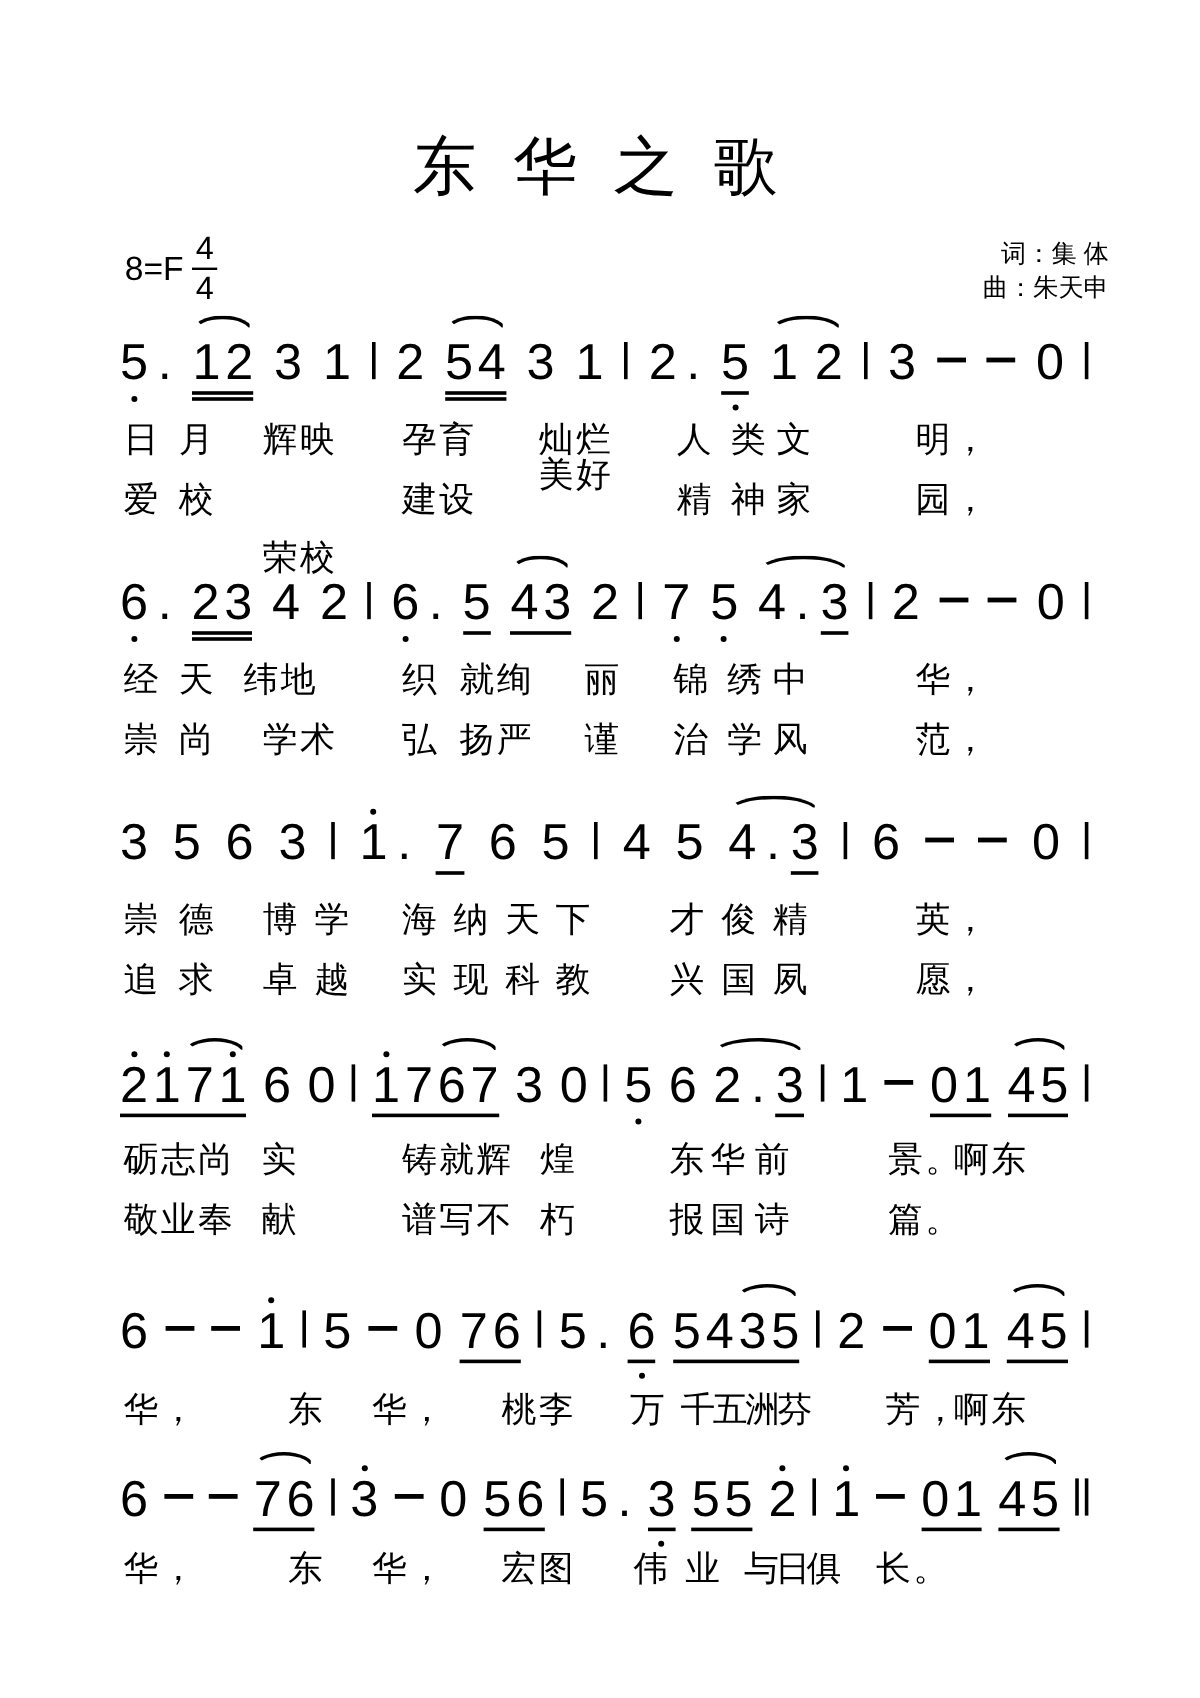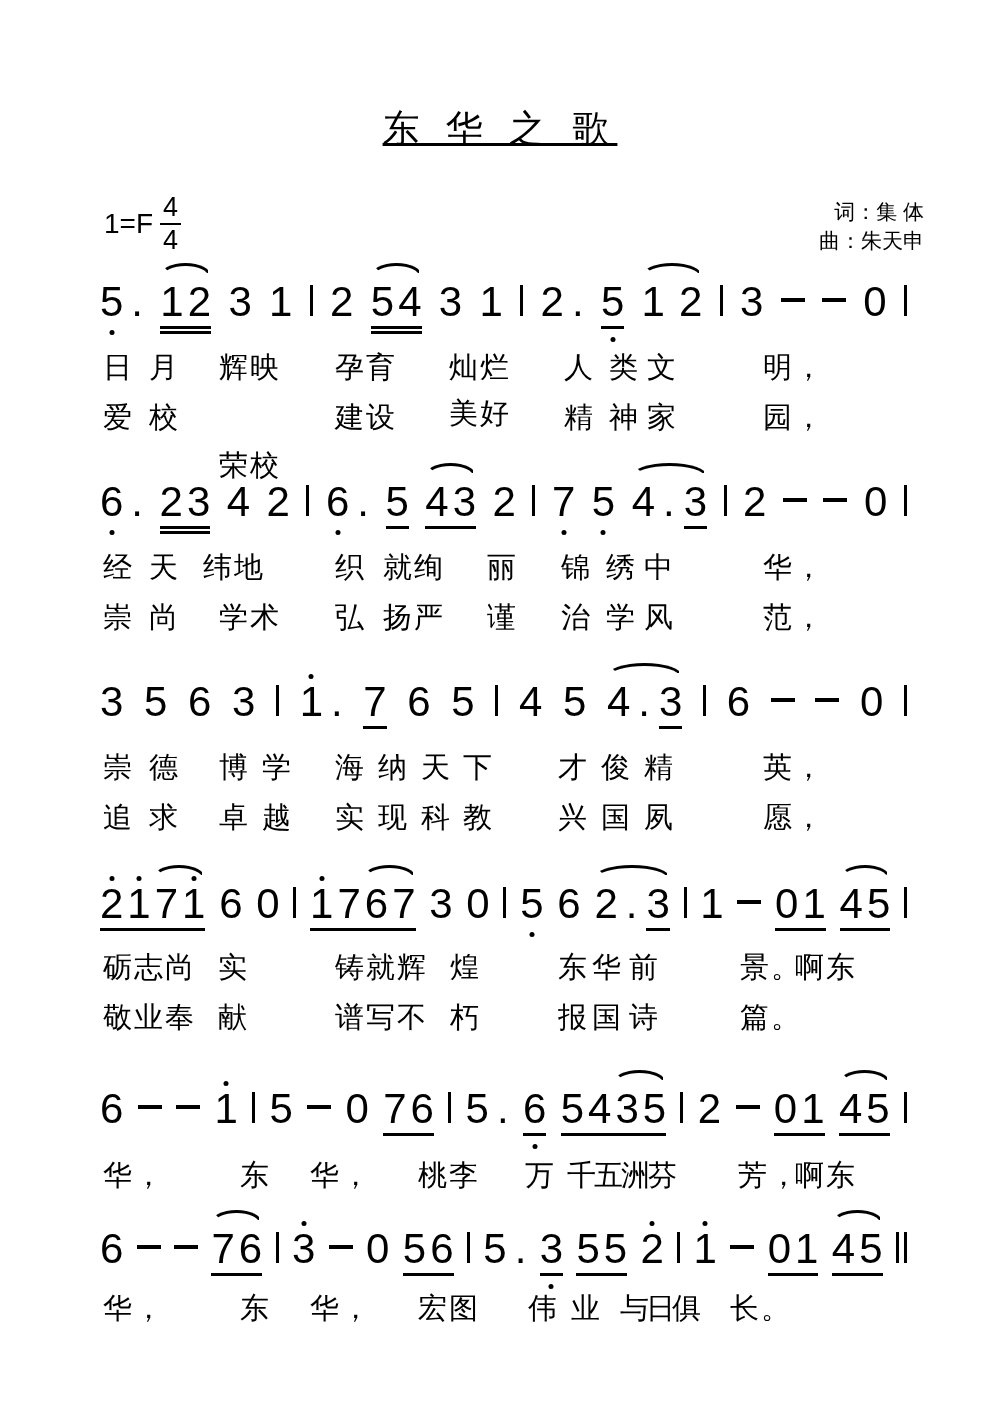--- a/index.html
+++ b/index.html
@@ -1,19 +1,19 @@
 <!DOCTYPE html>
 <html><head>
 <meta charset="utf-8">
 <style>
   html,body{margin:0;padding:0;background:#fff;}
   .page{position:relative;width:1000px;height:1415px;background:#ffffff;color:#000;
         font-family:"Liberation Sans","DejaVu Sans",sans-serif;overflow:hidden;}
   .title{position:absolute;top:104px;left:0;width:100%;text-align:center;
-         font-size:37px;font-weight:400;letter-spacing:8px;margin:0;text-decoration:underline;}
+         font-size:53px;font-weight:400;letter-spacing:8px;margin:0;}
   .keybox{position:absolute;left:104px;top:192px;display:flex;align-items:center;gap:7px;font-size:28px;}
   .meter{display:inline-flex;flex-direction:column;align-items:center;font-size:27px;line-height:1.12;}
   .meter-top{border-bottom:2.5px solid #000;padding:0 3px 1px;}
   .credits{position:absolute;right:76px;top:197px;text-align:right;font-size:21px;line-height:29px;margin-left:36px;}
   .score-row{position:absolute;left:100px;width:807px;display:flex;
              justify-content:space-between;align-items:flex-start;height:46px;}
   .nwrap{display:inline-flex;align-items:flex-start;}
   .note{position:relative;display:inline-block;font-size:42px;line-height:42px;}
   .aug{font-size:42px;line-height:42px;margin-left:8px;}
   .u1{border-bottom:3px solid #000;padding-bottom:3px;position:relative;}
@@ -35,21 +35,21 @@
         border-radius:50% / 100% 100% 0 0;}
   .lyr{position:absolute;font-size:29px;line-height:31px;letter-spacing:2px;white-space:pre;}
 </style>
 </head>
 <body>
 
 <div class="page">
   <h1 class="title">东 华 之 歌</h1>
 
   <div class="keybox">
-    <span>1=F</span>
+    <span>8=F</span>
     <span class="meter">
       <span class="meter-top">4</span>
       <span>4</span>
     </span>
   </div>
 
   <div class="credits">
     <div>词：集 体</div>
     <div>曲：朱天申</div>
   </div>
@@ -528,21 +528,21 @@
       <span class="lyr" style="left: 335px; top: 352px;">孕育</span>
       <span class="lyr" style="left: 449px; top: 352px;">灿烂</span>
       <span class="lyr" style="left: 564px; top: 352px;">人</span>
       <span class="lyr" style="left: 609px; top: 352px;">类</span>
       <span class="lyr" style="left: 647px; top: 352px;">文</span>
       <span class="lyr" style="left: 763px; top: 352px;">明，</span>
       <span class="lyr" style="left: 103px; top: 402px;">爱</span>
       <span class="lyr" style="left: 149px; top: 402px;">校</span>
       <span class="lyr" style="left: 219px; top: 402px; margin-top: 48px;">荣校</span>
       <span class="lyr" style="left: 335px; top: 402px;">建设</span>
-      <span class="lyr" style="left: 449px; top: 398px;">美好</span>
+      <span class="lyr" style="left: 449px; top: 382px; font-family: Liberation Mono, monospace;">美好</span>
       <span class="lyr" style="left: 564px; top: 402px;">精</span>
       <span class="lyr" style="left: 609px; top: 402px;">神</span>
       <span class="lyr" style="left: 647px; top: 402px;">家</span>
       <span class="lyr" style="left: 763px; top: 402px;">园，</span>
       <span class="lyr" style="left: 103px; top: 552px;">经</span>
       <span class="lyr" style="left: 149px; top: 552px;">天</span>
       <span class="lyr" style="left: 203px; top: 552px; font-family: Liberation Serif, serif;">纬地</span>
       <span class="lyr" style="left: 335px; top: 552px;">织</span>
       <span class="lyr" style="left: 383px; top: 552px;">就绚</span>
       <span class="lyr" style="left: 487px; top: 552px;">丽</span>

